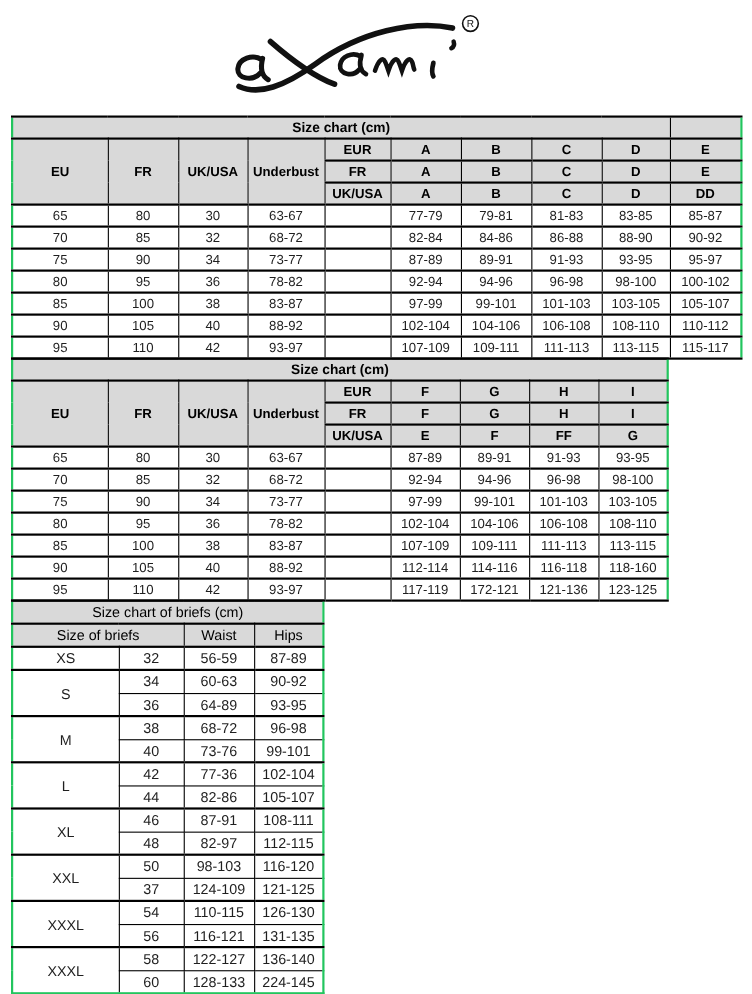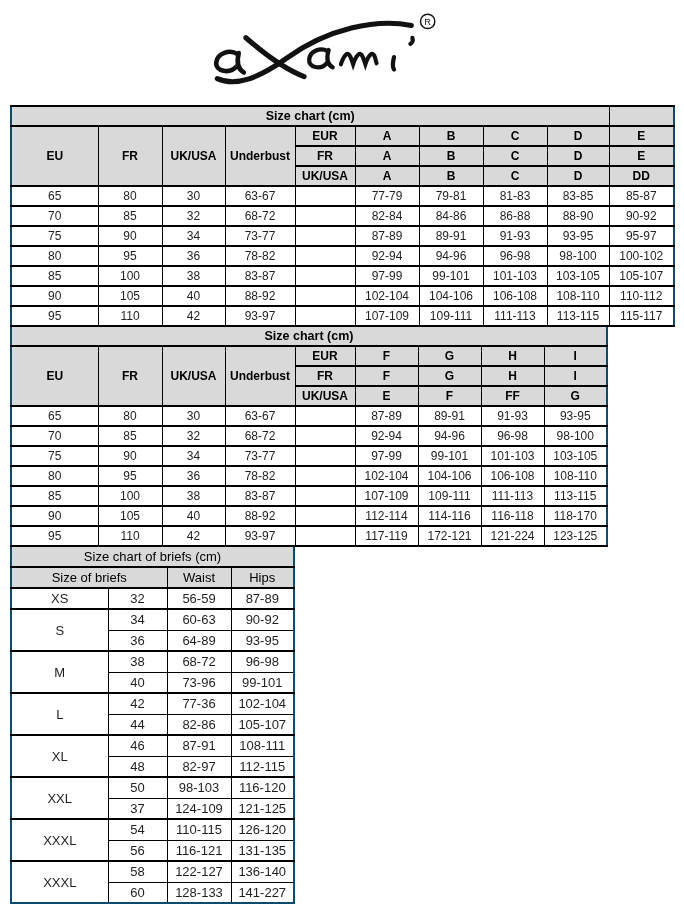--- a/index.html
+++ b/index.html
@@ -9,21 +9,21 @@
     font-family: "Liberation Sans", sans-serif;
     color: #1a1a1a;
   }
   .page { position: relative; width: 684px; height: 904px; background: #fff; overflow: hidden; }
 
   .logo-wrap { position: absolute; left: 203px; top: 8px; width: 240px; height: 84px; }
   .logo-wrap svg { display: block; width: 100%; height: 100%; }
 
   .tables { position: absolute; left: 10px; top: 105px; }
 
-  table { border-collapse: collapse; table-layout: fixed; border: 2px solid #0c4a6e; }
+  table { border-collapse: collapse; table-layout: fixed; border: 2px solid #22c55e; }
   td {
     padding: 0 2px; height: 20px; text-align: center; vertical-align: middle;
     white-space: nowrap; overflow: hidden; font-size: 12px; color: #1f1f1f;
   }
 
   
   .t12 td { border: solid #000; border-width: 2px 1px; }
   .t12 .hdr { background: #d9d9d9; font-weight: bold; color: #000; }
   .t12 .title-cell { font-size: 12.5px; }
 
@@ -302,31 +302,31 @@
           </tr>
           <tr>
             <td>90</td>
             <td>105</td>
             <td>40</td>
             <td>88-92</td>
             <td></td>
             <td>112-114</td>
             <td>114-116</td>
             <td>116-118</td>
-            <td>118-170</td>
+            <td>118-160</td>
           </tr>
           <tr>
             <td>95</td>
             <td>110</td>
             <td>42</td>
             <td>93-97</td>
             <td></td>
             <td>117-119</td>
             <td>172-121</td>
-            <td>121-224</td>
+            <td>121-136</td>
             <td>123-125</td>
           </tr>
         </tbody>
     </table>
 
     <table class="t3">
       <colgroup>
         <col style="width:97px">
           <col style="width:59px">
           <col style="width:64px">
@@ -361,21 +361,21 @@
             <td>93-95</td>
           </tr>
           <tr class="group-start">
             <td rowspan="2">M</td>
             <td>38</td>
             <td>68-72</td>
             <td>96-98</td>
           </tr>
           <tr>
             <td>40</td>
-            <td>73-96</td>
+            <td>73-76</td>
             <td>99-101</td>
           </tr>
           <tr class="group-start">
             <td rowspan="2">L</td>
             <td>42</td>
             <td>77-36</td>
             <td>102-104</td>
           </tr>
           <tr>
             <td>44</td>
@@ -401,35 +401,35 @@
           </tr>
           <tr>
             <td>37</td>
             <td>124-109</td>
             <td>121-125</td>
           </tr>
           <tr class="group-start">
             <td rowspan="2">XXXL</td>
             <td>54</td>
             <td>110-115</td>
-            <td>126-120</td>
+            <td>126-130</td>
           </tr>
           <tr>
             <td>56</td>
             <td>116-121</td>
             <td>131-135</td>
           </tr>
           <tr class="group-start">
             <td rowspan="2">XXXL</td>
             <td>58</td>
             <td>122-127</td>
             <td>136-140</td>
           </tr>
           <tr>
             <td>60</td>
             <td>128-133</td>
-            <td>141-227</td>
+            <td>224-145</td>
           </tr>
         </tbody>
     </table>
 
   </div>
 </div>
 
 </body></html>

